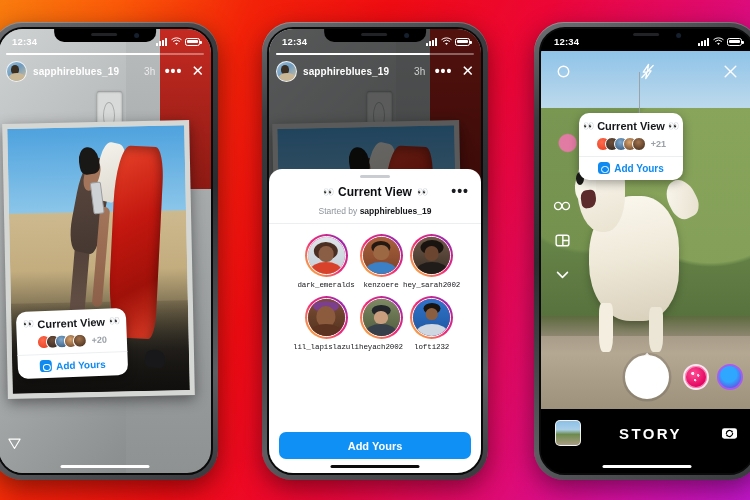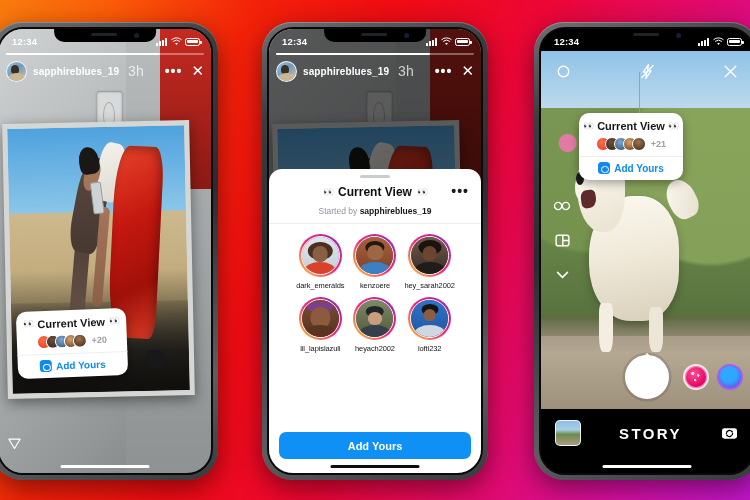--- a/index.html
+++ b/index.html
@@ -104,21 +104,21 @@
   }
   .avatar-ring::before{
     content:""; position:absolute; left:4px; top:3px; width:8px;height:9px;
     border-radius:50% 50% 45% 45%; background:#3a2d22;
   }
   .avatar-ring::after{
     content:""; position:absolute; left:2px; bottom:0; width:16px;height:8px;
     border-radius:50% 50% 0 0; background:#c8b695;
   }
   .story-user { color:#fff; font-size:10px; font-weight:bold; letter-spacing:.1px; }
-  .story-time { color:rgba(255,255,255,.72); font-size:14px; margin-left:3px; }
+  .story-time { color:rgba(255,255,255,.72); font-size:10px; margin-left:19px; }
   .story-actions { margin-left:auto; display:flex; align-items:center; gap:9px; }
   .dots-h { color:#fff; font-size:14px; line-height:8px; letter-spacing:1px; font-weight:bold;}
   .x-icon { color:#fff; font-size:15px; line-height:12px; font-weight:300; }
 
   
   .photo-mirror { position:absolute; inset:0; overflow:hidden; }
   .pm-wall { position:absolute; inset:0; background: linear-gradient(180deg,#b9bcbd 0%, #a6a9aa 40%, #8f9293 100%); }
   .pm-wall2 { position:absolute; left:0; top:0; width:60%; height:100%;
      background:linear-gradient(135deg,#cfd2d3 0%, #a9acad 60%, #8a8d8e 100%); }
   .pm-red { position:absolute; right:0; top:0; width:24%; height:36%;
@@ -236,21 +236,21 @@
   }
   .sheet-dots {
     position: absolute; right: 12px; top: 9px;
     color: #1b1c1f; font-size: 14px; line-height: 8px; letter-spacing: 1px; font-weight: bold;
   }
   .sheet-sub { text-align: center; font-size: 8.5px; color: #8d9399; padding: 4px 0 7px; }
   .sheet-sub b { color: #15161a; }
   .sheet-sep { height: 1px; background: #eceef0; }
   .grid {
     flex: 1; display: grid; grid-template-columns: repeat(3, 1fr);
-    gap: 7px 0; padding: 10px 24px 6px; align-content: start; overflow: hidden;
+    gap: 7px 0; padding: 10px 24px 6px; align-content: start; overflow: hidden; font-family: Liberation Mono, monospace;
   }
   .gcell { display: flex; flex-direction: column; align-items: center; gap: 4px; }
   .gring {
     width: 43px; height: 43px; border-radius: 50%; padding: 2px;
     background: linear-gradient(45deg,#f9ce34 0%, #ee2a7b 48%, #c3288f 75%, #6228d7 100%);
   }
   .gface {
     width: 100%; height: 100%; border-radius: 50%;
     border: 1.6px solid #fff; overflow: hidden; position: relative;
   }

